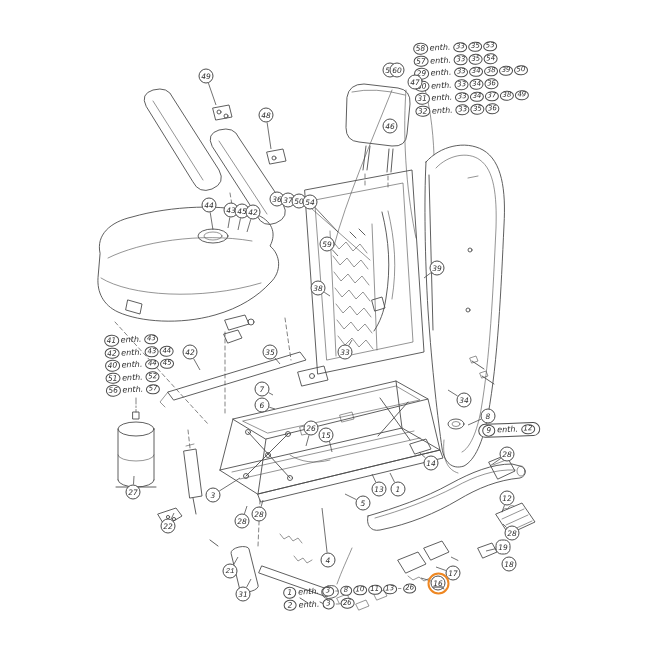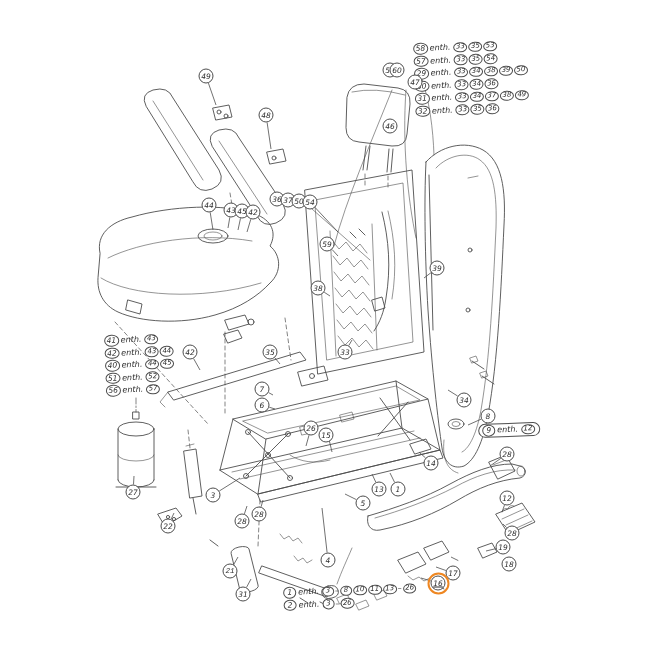--- a/index.html
+++ b/index.html
@@ -400,21 +400,21 @@
     <div class="callout" style="left: 213px; top: 495px;">3</div>
     <div class="callout" style="left: 242px; top: 521px;">28</div>
     <div class="callout" style="left: 259px; top: 514px;">28</div>
     <div class="callout" style="left: 363px; top: 503px;">5</div>
     <div class="callout" style="left: 379px; top: 489px;">13</div>
     <div class="callout" style="left: 398px; top: 489px;">1</div>
     <div class="callout" style="left: 431px; top: 463px;">14</div>
     <div class="callout" style="left: 507px; top: 454px;">28</div>
     <div class="callout" style="left: 507px; top: 498px;">12</div>
     <div class="callout" style="left: 512px; top: 533px;">28</div>
-    <div class="callout" style="left: 503px; top: 547px;">19</div>
+    <div class="callout" style="left: 503px; top: 547px; border-radius: 6px;">19</div>
     <div class="callout" style="left: 465px; top: 564px; margin-left: 44px;">18</div>
     <div class="callout" style="left: 453px; top: 573px;">17</div>
     <div class="callout highlight" style="left: 438px; top: 583px; text-decoration: underline;">16</div>
     <div class="callout" style="left: 328px; top: 560px;">4</div>
     <div class="callout" style="left: 168px; top: 526px;">22</div>
     <div class="callout" style="left: 230px; top: 571px; font-family: Liberation Mono, monospace;">21</div>
     <div class="callout" style="left: 243px; top: 594px;">31</div>
   </div>
 
 </body></html>

